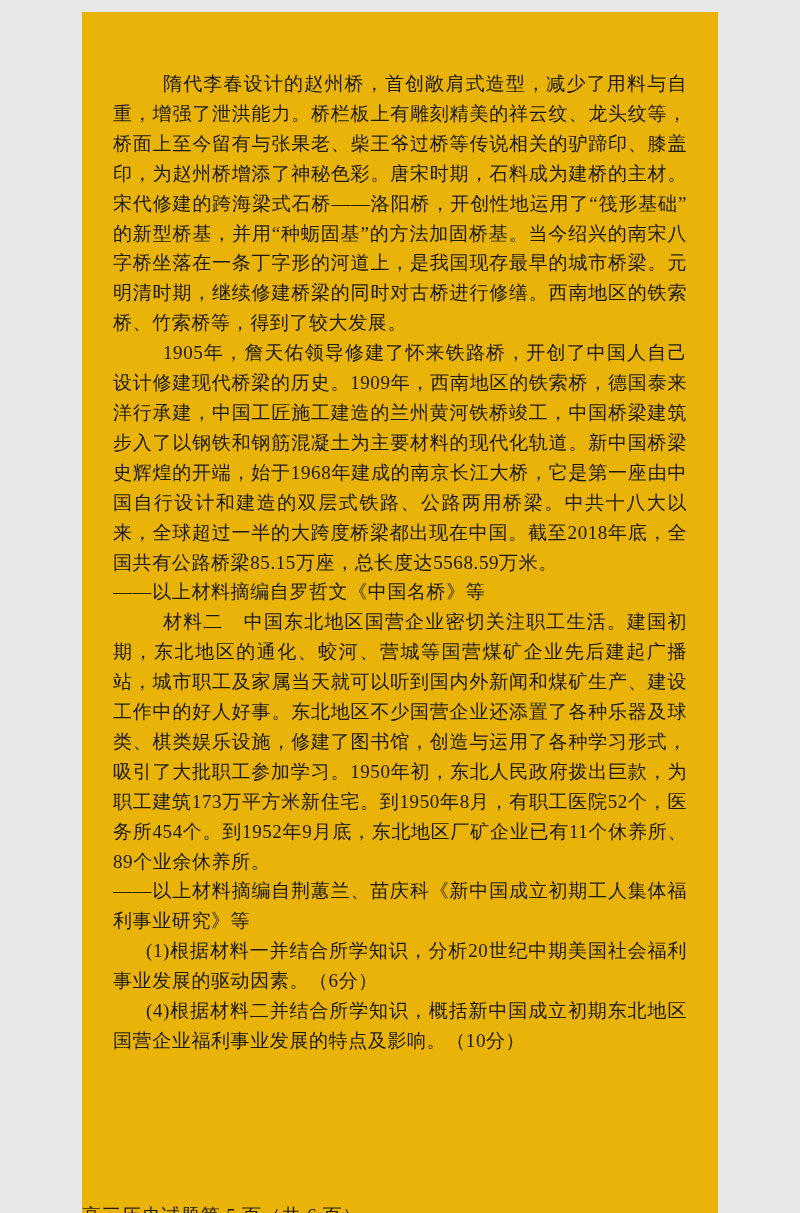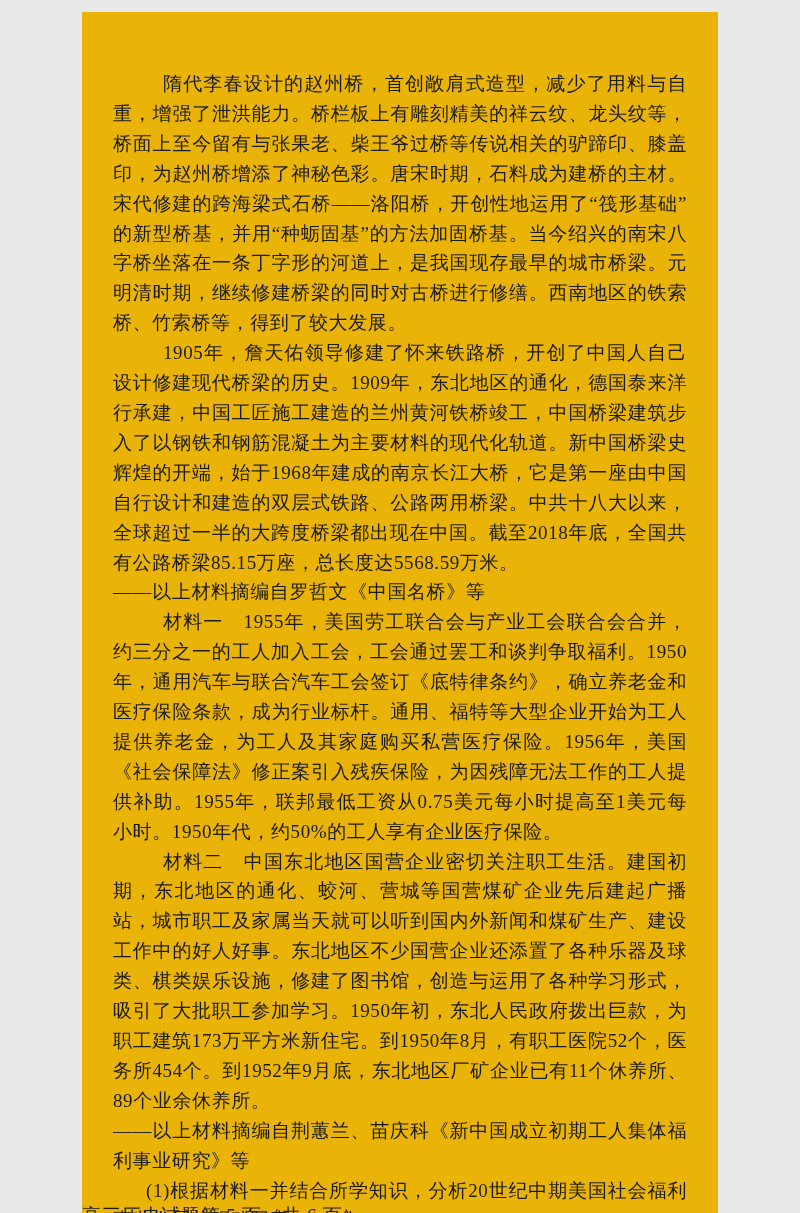--- a/index.html
+++ b/index.html
@@ -48,27 +48,26 @@
     margin: 0;
   }
 </style>
 </head>
 <body>
 
 <div class="page">
 
   <p class="para indent">隋代李春设计的赵州桥，首创敞肩式造型，减少了用料与自重，增强了泄洪能力。桥栏板上有雕刻精美的祥云纹、龙头纹等，桥面上至今留有与张果老、柴王爷过桥等传说相关的驴蹄印、膝盖印，为赵州桥增添了神秘色彩。唐宋时期，石料成为建桥的主材。宋代修建的跨海梁式石桥——洛阳桥，开创性地运用了“筏形基础”的新型桥基，并用“种蛎固基”的方法加固桥基。当今绍兴的南宋八字桥坐落在一条丁字形的河道上，是我国现存最早的城市桥梁。元明清时期，继续修建桥梁的同时对古桥进行修缮。西南地区的铁索桥、竹索桥等，得到了较大发展。</p>
 
-  <p class="para indent">1905年，詹天佑领导修建了怀来铁路桥，开创了中国人自己设计修建现代桥梁的历史。1909年，东北地区的通化，德国泰来洋行承建，中国工匠施工建造的兰州黄河铁桥竣工，中国桥梁建筑步入了以钢铁和钢筋混凝土为主要材料的现代化轨道。新中国桥梁史辉煌的开端，始于1968年建成的南京长江大桥，它是第一座由中国自行设计和建造的双层式铁路、公路两用桥梁。中共十八大以来，全球超过一半的大跨度桥梁都出现在中国。截至2018年底，全国共有公路桥梁85.15万座，总长度达5568.59万米。</p>
+  <p class="para indent">1905年，詹天佑领导修建了怀来铁路桥，开创了中国人自己设计修建现代桥梁的历史。1909年，西南地区的铁索桥，德国泰来洋行承建，中国工匠施工建造的兰州黄河铁桥竣工，中国桥梁建筑步入了以钢铁和钢筋混凝土为主要材料的现代化轨道。新中国桥梁史辉煌的开端，始于1968年建成的南京长江大桥，它是第一座由中国自行设计和建造的双层式铁路、公路两用桥梁。中共十八大以来，全球超过一半的大跨度桥梁都出现在中国。截至2018年底，全国共有公路桥梁85.15万座，总长度达5568.59万米。</p>
 
   <p class="para attribution">——以上材料摘编自罗哲文《中国名桥》等</p>
 
 
 
-  <p class="para indent">材料一　1955年，美国劳工联合会与产业工会联合会合并，约三分之一的工人加入工会，工会通过罢工和谈判争取福利。1950年，通用汽车与联合汽车工会签订《底特律条约》，确立养老金和医疗保险条款，成为行业标杆。通用、福特等大型企业开始为工人提供养老金，为工人及其家庭购买私营医疗保险。1956年，美国《社会保障法》修正案引入残疾保险，为因残障无法工作的工人提供补助。1955年，联邦最低工资从0.75美元每小时提高至1美元每小时。1950年代，约50%的工人享有企业医疗保险。</p>
 
   <p class="para indent">材料二　中国东北地区国营企业密切关注职工生活。建国初期，东北地区的通化、蛟河、营城等国营煤矿企业先后建起广播站，城市职工及家属当天就可以听到国内外新闻和煤矿生产、建设工作中的好人好事。东北地区不少国营企业还添置了各种乐器及球类、棋类娱乐设施，修建了图书馆，创造与运用了各种学习形式，吸引了大批职工参加学习。1950年初，东北人民政府拨出巨款，为职工建筑173万平方米新住宅。到1950年8月，有职工医院52个，医务所454个。到1952年9月底，东北地区厂矿企业已有11个休养所、89个业余休养所。</p>
 
   <p class="para attribution">——以上材料摘编自荆蕙兰、苗庆科《新中国成立初期工人集体福利事业研究》等</p>
 
   <p class="para sub-indent">(1)根据材料一并结合所学知识，分析20世纪中期美国社会福利事业发展的驱动因素。（6分）</p>
 
   <p class="para sub-indent">(4)根据材料二并结合所学知识，概括新中国成立初期东北地区国营企业福利事业发展的特点及影响。（10分）</p>
 
   <p class="footer">高三历史试题第 5 页（共 6 页）</p>

